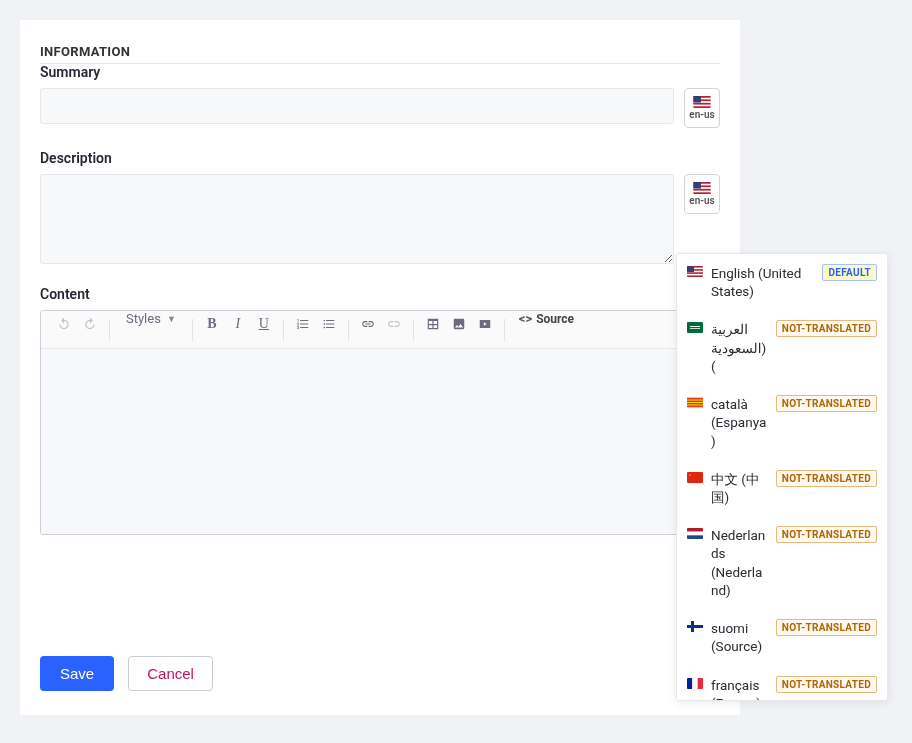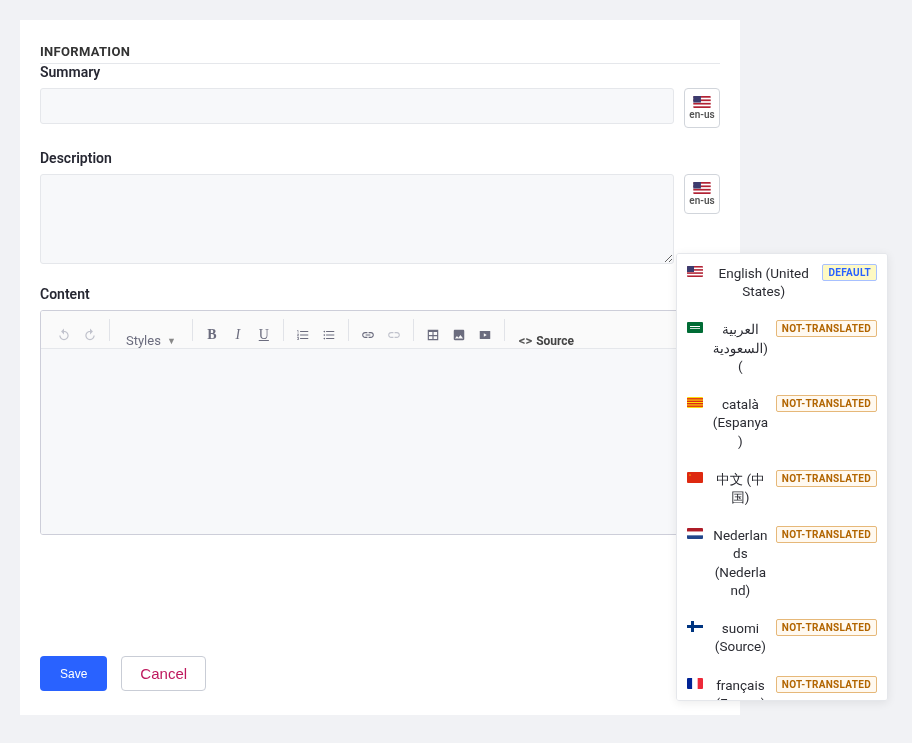--- a/index.html
+++ b/index.html
@@ -91,21 +91,21 @@
 .editor-toolbar {
   display: flex;
   align-items: center;
   border-bottom: 1px solid #e5e7eb;
   background: #fafafa;
   height: 38px;
   padding: 0 4px;
 }
 .tb-group {
   display: flex;
-  align-items: flex-end;
+  align-items: flex-start;
   padding: 0 6px;
   height: 100%;
 }
 .tb-sep {
   width: 1px;
   height: 22px;
   background: #e1e3e8;
 }
 .tb-btn {
   width: 26px;
@@ -153,21 +153,21 @@
   bottom: 24px;
   display: flex;
   gap: 14px;
 }
 .btn-primary {
   background: #2962ff;
   color: #fff;
   border: none;
   border-radius: 4px;
   padding: 9px 20px;
-  font-size: 12px;
+  font-size: 15px;
   font-weight: 500;
   cursor: pointer;
 }
 .btn-secondary {
   background: #fff;
   color: #be185d;
   border: 1px solid #c9cdd6;
   border-radius: 4px;
   padding: 8px 18px;
   font-size: 15px;
@@ -179,21 +179,20 @@
   left: 676px;
   top: 253px;
   width: 212px;
   height: 448px;
   background: #fff;
   border: 1px solid #e5e7eb;
   border-radius: 3px;
   box-shadow: 0 2px 10px rgba(0,0,0,0.08);
   overflow-y: scroll;
   overflow-x: hidden;
-  text-align: center;
 }
 .lang-item {
   display: flex;
   align-items: flex-start;
   justify-content: space-between;
   padding: 10px 10px;
   gap: 6px;
   cursor: pointer;
 }
 .lang-left {

